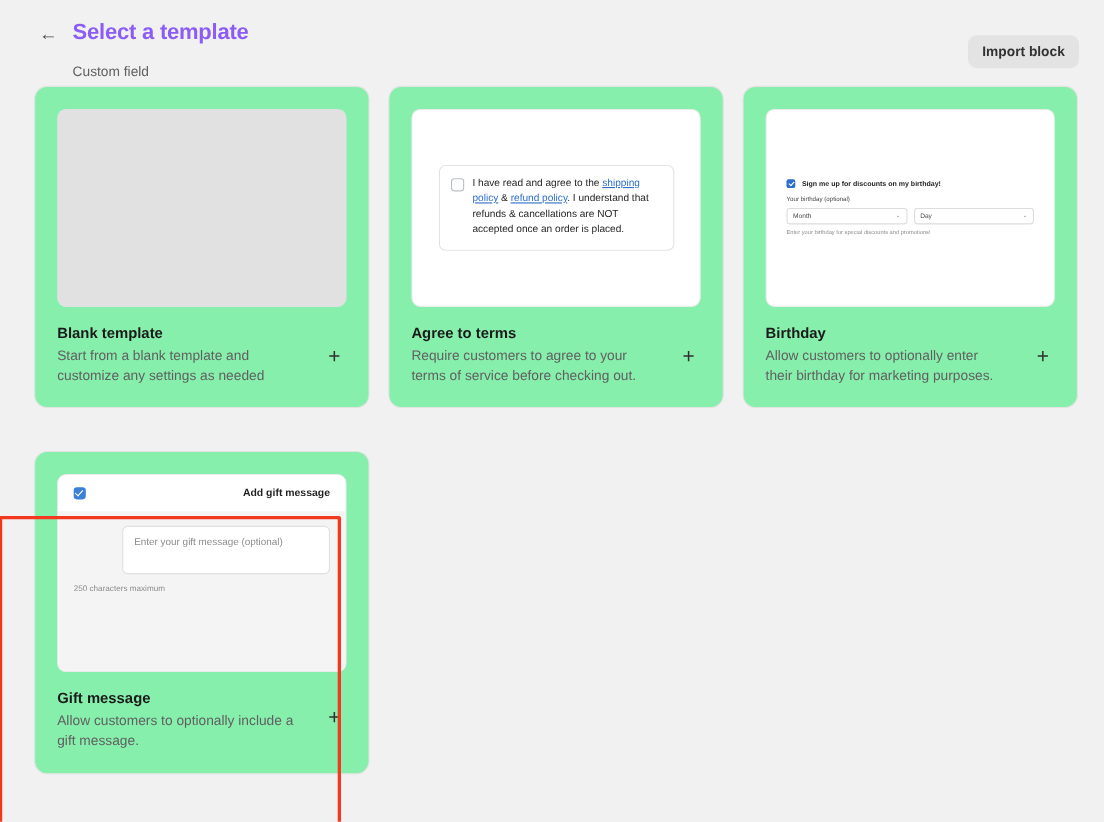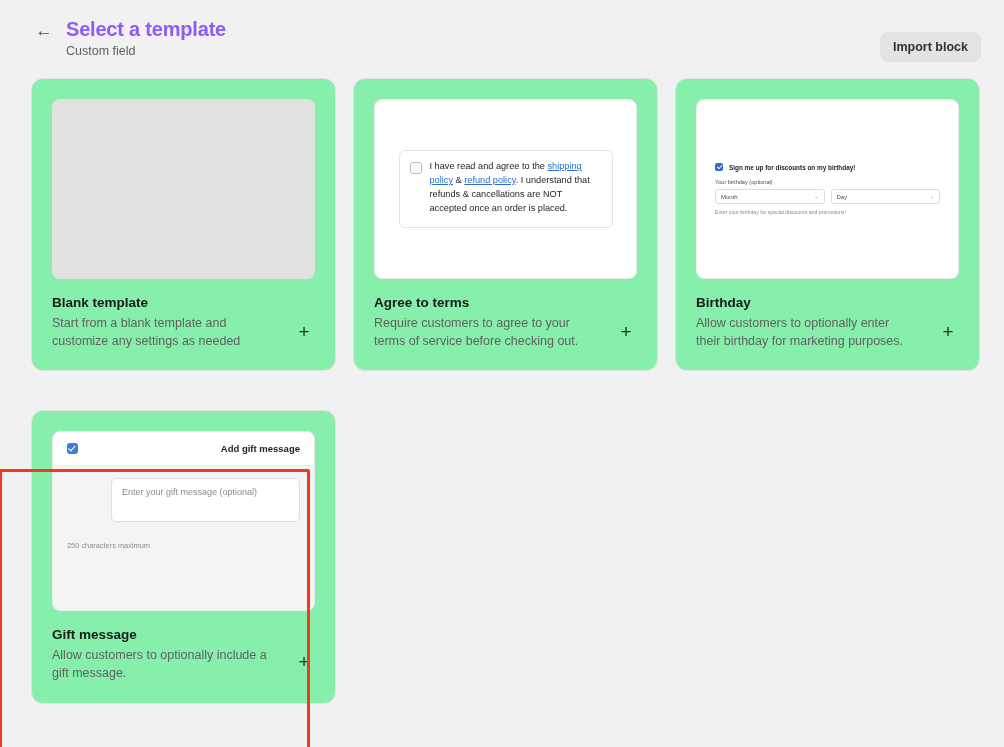--- a/index.html
+++ b/index.html
@@ -43,21 +43,21 @@
   .page-title {
     font-size: 20px;
     font-weight: bold;
     color: #8b5cf6;
     letter-spacing: -0.2px;
   }
   .page-subtitle {
     font-size: 12.5px;
     color: #616161;
     margin-left: 32px;
-    margin-top: 3px;
+    margin-top: 17px;
   }
   .import-btn {
     position: absolute;
     top: 32px;
     right: 23px;
     background: #e3e3e3;
     border: none;
     border-radius: 8px;
     padding: 8px 13px;
     font-size: 12.5px;
@@ -99,21 +99,21 @@
   .preview-white {
     background: #ffffff;
     border: 1px solid #ebebeb;
     display: flex;
     align-items: center;
     justify-content: center;
   }
 
   .card-foot {
     display: flex;
-    align-items: center;
+    align-items: flex-start;
     justify-content: space-between;
     padding-top: 16px;
     gap: 10px;
     flex: 1;
   }
   .card-text { flex: 1; }
   .card-title {
     font-size: 13.5px;
     font-weight: bold;
     color: #1a1a1a;
@@ -281,21 +281,21 @@
     border-radius: 5px;
     height: 44px;
     padding: 8px 10px;
     font-size: 9px;
     color: #8c8c8c;
     margin-left: 44px;
   }
   .gift-help {
     font-size: 7.4px;
     color: #8c8c8c;
-    margin-top: 19px;
+    margin-top: 8px;
   }
 
   
   .highlight {
     position: absolute;
     border: 3px solid #f4381f;
     border-radius: 2px;
     pointer-events: none;
   }
 </style>

